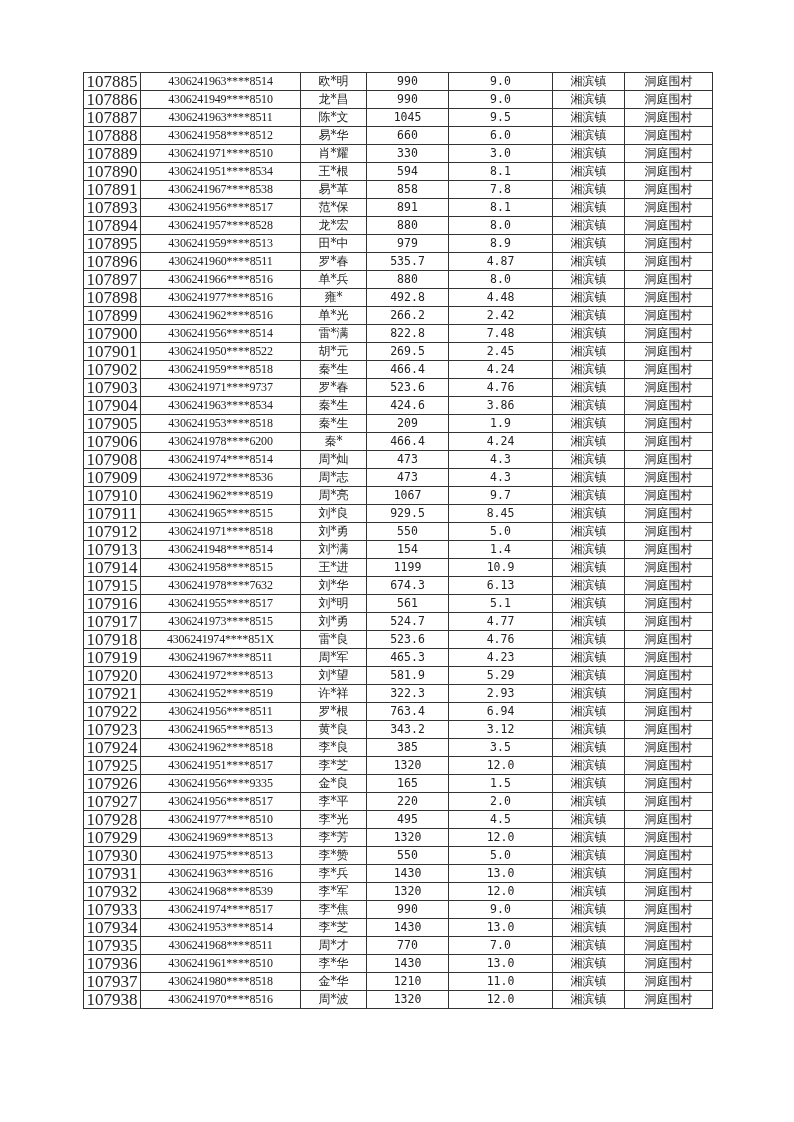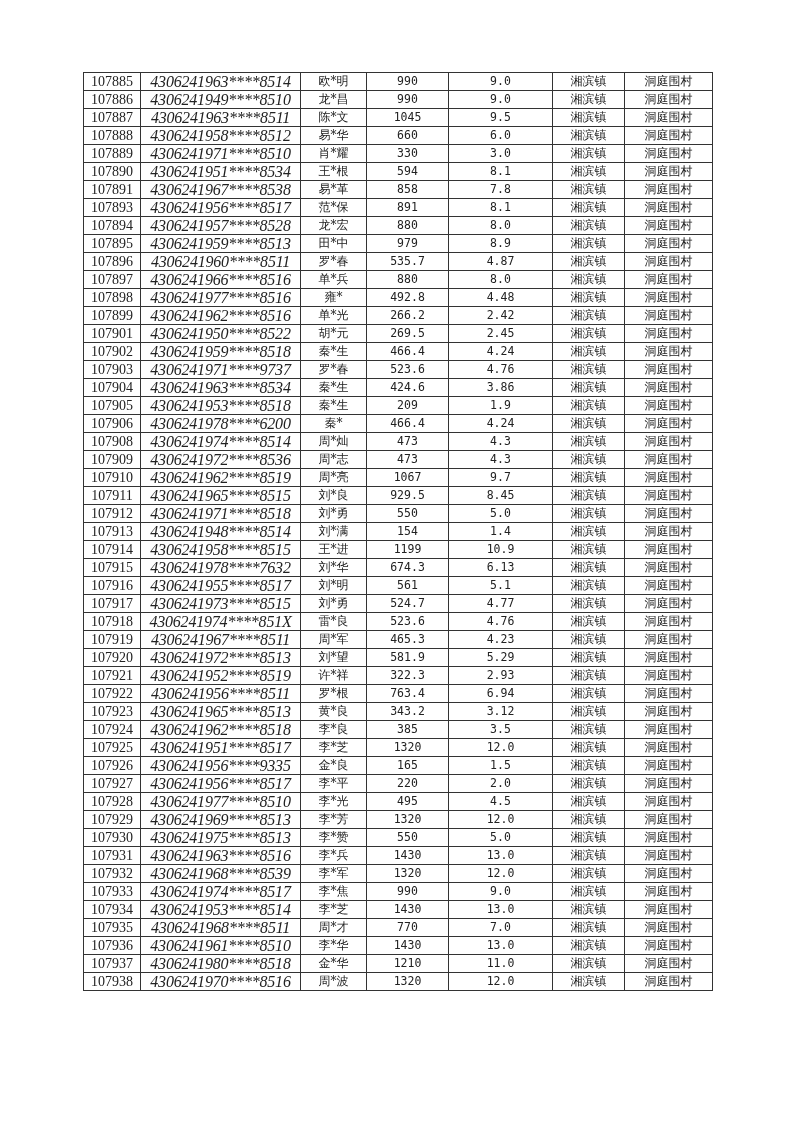--- a/index.html
+++ b/index.html
@@ -3,22 +3,22 @@
 <meta charset="utf-8">
 <style>
   html, body { margin:0; padding:0; background:#ffffff; }
   body { width:794px; height:1122px; position:relative; overflow:hidden;
          font-family:"DejaVu Serif","Liberation Serif",serif; color:#222; }
   #sheet { position:absolute; left:83px; top:72px; border-collapse:collapse;
            border:1.5px solid #000; table-layout:fixed; }
   #sheet td { border:1px solid #333; height:17px; padding:0; text-align:center;
               vertical-align:middle; font-size:12px; line-height:17px;
               white-space:nowrap; overflow:hidden; }
-  #sheet td.c-id { font-family:"Liberation Serif","DejaVu Serif",serif; font-size:14px; }
-  #sheet td.c-idcard { font-family:"Liberation Serif","DejaVu Serif",serif; font-size:16px; letter-spacing:-0.2px;font-style:italic; }
+  #sheet td.c-id { font-family:"Liberation Serif","DejaVu Serif",serif; font-size:17px; }
+  #sheet td.c-idcard { font-family:"Liberation Serif","DejaVu Serif",serif; font-size:12px; letter-spacing:-0.2px; }
   #sheet td.c-amount, #sheet td.c-area { font-family:"DejaVu Sans Mono","Liberation Mono",monospace; font-size:11.5px; }
   #sheet td.c-name, #sheet td.c-town, #sheet td.c-village { font-size:12px; }
 </style>
 </head>
 <body>
 
 <table id="sheet">
   <colgroup>
     <col style="width:57px">
     <col style="width:160px">
@@ -149,20 +149,29 @@
       <tr>
         <td class="c-id">107899</td>
         <td class="c-idcard">4306241962****8516</td>
         <td class="c-name">单*光</td>
         <td class="c-amount">266.2</td>
         <td class="c-area">2.42</td>
         <td class="c-town">湘滨镇</td>
         <td class="c-village">洞庭围村</td>
       </tr>
       <tr>
+        <td class="c-id">107900</td>
+        <td class="c-idcard">4306241956****8514</td>
+        <td class="c-name">雷*满</td>
+        <td class="c-amount">822.8</td>
+        <td class="c-area">7.48</td>
+        <td class="c-town">湘滨镇</td>
+        <td class="c-village">洞庭围村</td>
+      </tr>
+      <tr>
         <td class="c-id">107901</td>
         <td class="c-idcard">4306241950****8522</td>
         <td class="c-name">胡*元</td>
         <td class="c-amount">269.5</td>
         <td class="c-area">2.45</td>
         <td class="c-town">湘滨镇</td>
         <td class="c-village">洞庭围村</td>
       </tr>
       <tr>
         <td class="c-id">107902</td>

